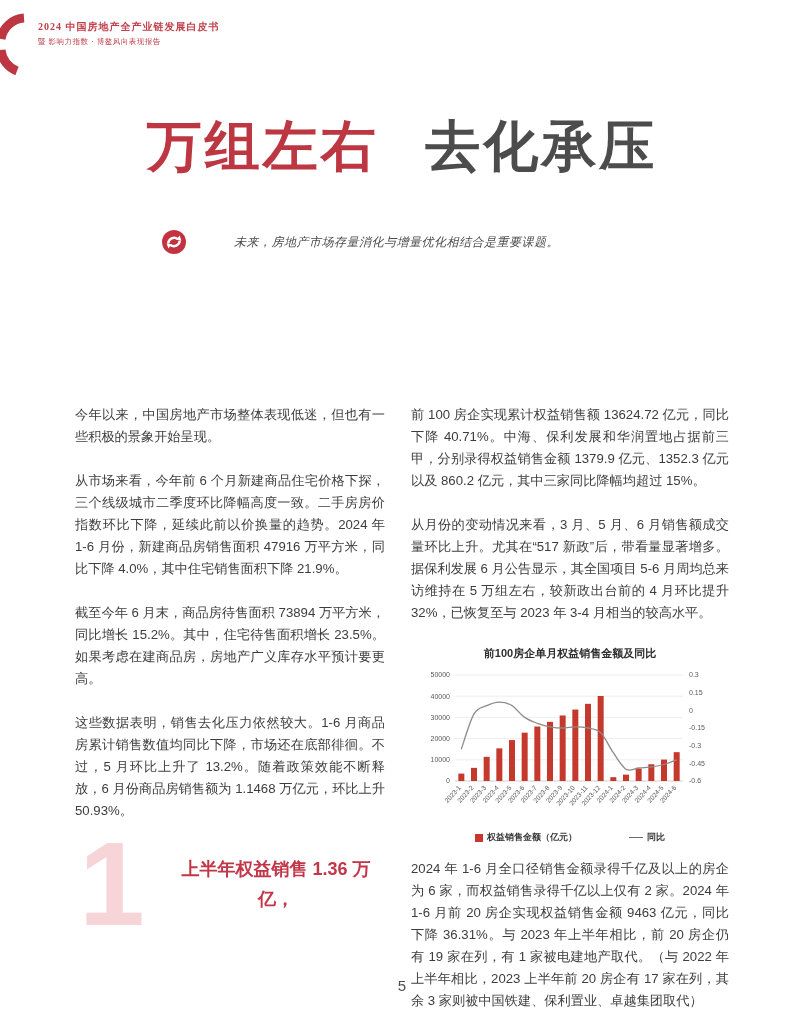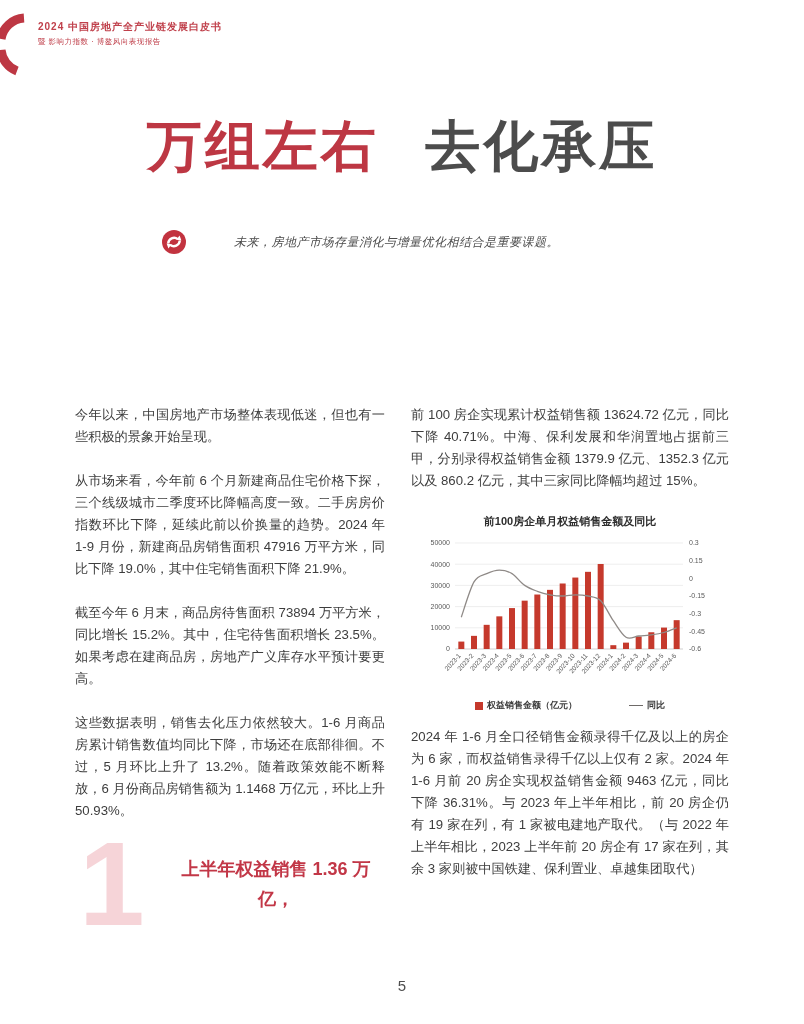--- a/index.html
+++ b/index.html
@@ -6,21 +6,21 @@
   .page{
     position:relative;width:804px;height:1024px;margin:0 auto;
     background:#ffffff;overflow:hidden;
     font-family:"Liberation Sans","DejaVu Sans",sans-serif;
     color:#3d3d3d;
   }
   
   .hdr{position:absolute;top:12px;left:0;display:flex;align-items:flex-start;}
   .hdr-logo{flex:0 0 auto;margin-right:12px;}
   .hdr-text{padding-top:8px;}
-  .hdr-t1{font-size:10px;font-weight:bold;color:#c0404b;letter-spacing:1px;}
+  .hdr-t1{font-size:10px;font-weight:bold;color:#c0404b;letter-spacing:1px;font-family:Liberation Serif, serif;}
   .hdr-t2{font-size:7.5px;color:#c0404b;margin-top:3px;letter-spacing:0.5px;}
   
   .hero{position:absolute;top:112px;left:0;right:0;text-align:center;
         font-size:55px;font-weight:900;letter-spacing:3px;line-height:1.25;margin:0;}
   .hero .w-red{color:#bd3743;}
   .hero .w-gray{color:#4c4c4c;margin-left:28px;font-family:Liberation Mono, monospace;}
   
   .quote{position:absolute;top:229px;left:161px;display:flex;align-items:center;}
   .quote-icon{flex:0 0 auto;margin-right:8px;}
   .quote-text{font-size:12px;font-style:italic;color:#4a4a4a;letter-spacing:0.5px;margin-left:39px;}
@@ -79,36 +79,37 @@
       <path d="M18.8 11.5 a6 6 0 0 1 -9.6 4.4" fill="none" stroke="#ffffff" stroke-width="2.4"></path>
       <polygon points="7.4,19.4 5.6,14.6 10.6,15.2" fill="#ffffff"></polygon>
     </svg>
     <span class="quote-text">未来，房地产市场存量消化与增量优化相结合是重要课题。</span>
   </div>
 
   <div class="columns">
 
     <div class="col col-left">
       <p>今年以来，中国房地产市场整体表现低迷，但也有一些积极的景象开始呈现。</p>
-      <p>从市场来看，今年前 6 个月新建商品住宅价格下探，三个线级城市二季度环比降幅高度一致。二手房房价指数环比下降，延续此前以价换量的趋势。2024 年 1-9 月份，新建商品房销售面积 47916 万平方米，同比下降 19.0%，其中住宅销售面积下降 21.9%。</p>
+      <p>从市场来看，今年前 6 个月新建商品住宅价格下探，三个线级城市二季度环比降幅高度一致。二手房房价指数环比下降，延续此前以价换量的趋势。2024 年 1-6 月份，新建商品房销售面积 47916 万平方米，同比下降 4.0%，其中住宅销售面积下降 21.9%。</p>
       <p>截至今年 6 月末，商品房待售面积 73894 万平方米，同比增长 15.2%。其中，住宅待售面积增长 23.5%。如果考虑在建商品房，房地产广义库存水平预计要更高。</p>
       <p>这些数据表明，销售去化压力依然较大。1-6 月商品房累计销售数值均同比下降，市场还在底部徘徊。不过，5 月环比上升了 13.2%。随着政策效能不断释放，6 月份商品房销售额为 1.1468 万亿元，环比上升 50.93%。</p>
 
       <div class="section">
         <div class="wm">1</div>
         <div class="sec-text">
           <div>上半年权益销售 1.36 万亿，</div>
 
         </div>
       </div>
 
     </div>
 
     <div class="col col-right">
       <p>前 100 房企实现累计权益销售额 13624.72 亿元，同比下降 40.71%。中海、保利发展和华润置地占据前三甲，分别录得权益销售金额 1379.9 亿元、1352.3 亿元以及 860.2 亿元，其中三家同比降幅均超过 15%。</p>
+      <p>从月份的变动情况来看，3 月、5 月、6 月销售额成交量环比上升。尤其在“517 新政”后，带看量显著增多。据保利发展 6 月公告显示，其全国项目 5-6 月周均总来访维持在 5 万组左右，较新政出台前的 4 月环比提升 32%，已恢复至与 2023 年 3-4 月相当的较高水平。</p>
 
       <figure class="chart">
         <figcaption class="chart-title">前100房企单月权益销售金额及同比</figcaption>
         <svg id="chart-svg" width="318" height="160" viewBox="0 0 318 160" aria-hidden="true">
             <line x1="44" y1="116" x2="272" y2="116" stroke="#bbbbbb" stroke-width="0.7"></line>
             <text x="39" y="118.3" text-anchor="end" font-size="7" fill="#595959">0</text>
             <line x1="44" y1="94.8" x2="272" y2="94.8" stroke="#e7e7e7" stroke-width="0.7"></line>
             <text x="39" y="97.1" text-anchor="end" font-size="7" fill="#595959">10000</text>
             <line x1="44" y1="73.6" x2="272" y2="73.6" stroke="#e7e7e7" stroke-width="0.7"></line>
             <text x="39" y="75.89999999999999" text-anchor="end" font-size="7" fill="#595959">20000</text>

